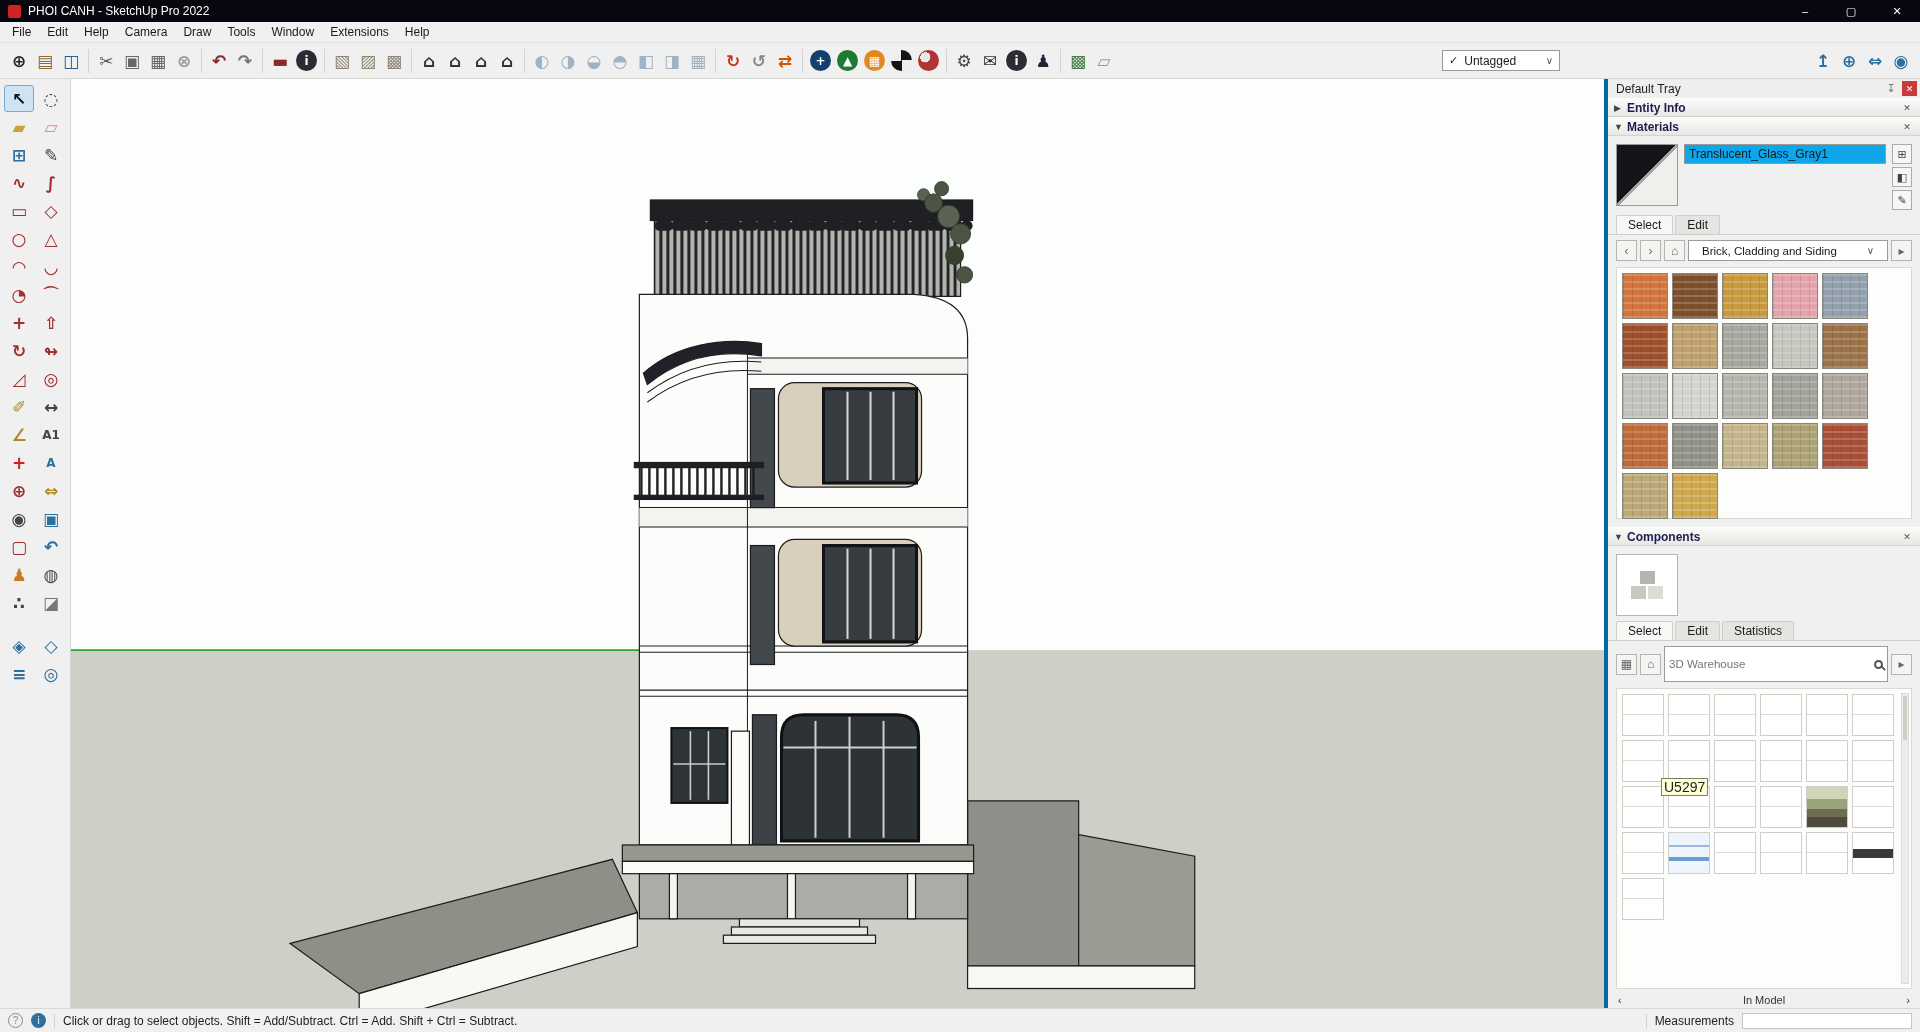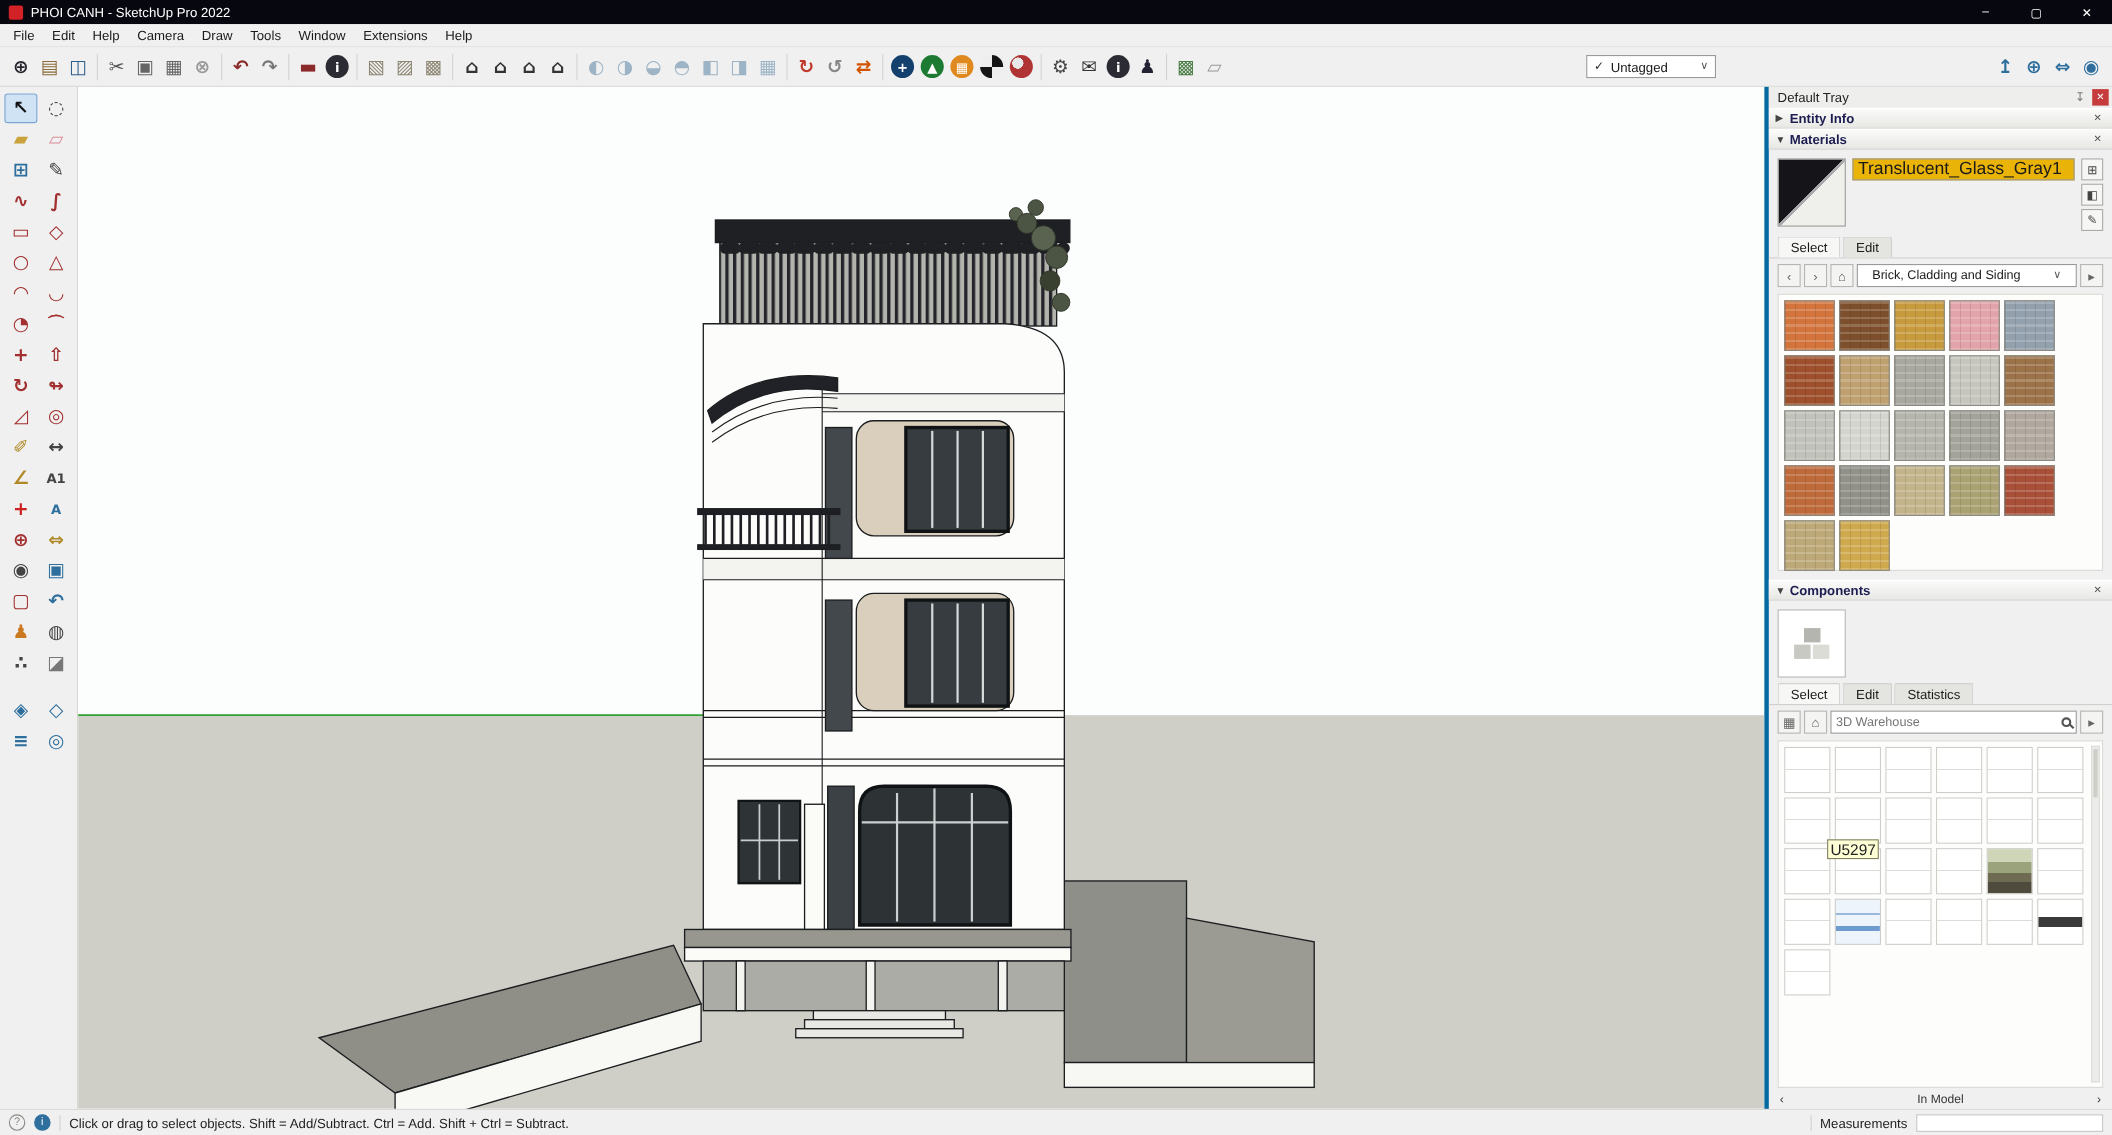--- a/index.html
+++ b/index.html
@@ -65,36 +65,36 @@
   .px{margin-left:auto;width:14px;height:14px;display:flex;align-items:center;justify-content:center;font-size:9px;color:#555}
   .ptop{display:flex;padding:8px 8px 4px;gap:6px}
   .mprev{width:62px;height:62px;border:1px solid #9a9a96;flex:none;
          background:linear-gradient(135deg,#141419 0 49%,#a9a9a9 49% 52%,#efefec 52% 100%)}
   .cprev{width:62px;height:62px;border:1px solid #b5b5b1;background:#fff;flex:none;display:flex;align-items:center;justify-content:center}
   .cubes{width:32px;height:28px;
      background:linear-gradient(#b5b5b0,#b5b5b0) 50% 0/15px 13px no-repeat,
                 linear-gradient(#c9c9c4,#c9c9c4) 0 100%/15px 13px no-repeat,
                 linear-gradient(#dcdcd7,#dcdcd7) 100% 100%/15px 13px no-repeat}
   .pmid{flex:1;display:flex;flex-direction:column}
-  .mname{height:20px;border:1px solid #9a9a97;background:#eab308;display:flex;align-items:center;padding:0 4px;
-         font-size:16px;white-space:nowrap;overflow:hidden}
+  .mname{height:20px;border:1px solid #9a9a97;background:#0ea5e9;display:flex;align-items:center;padding:0 4px;
+         font-size:12px;white-space:nowrap;overflow:hidden}
   .pbtns{display:flex;flex-direction:column;gap:3px}
   .sbtn{width:20px;height:20px;border:1px solid #ababa7;background:#f6f6f4;display:flex;align-items:center;
         justify-content:center;font-size:11px;color:#444}
   .tabsrow{display:flex;padding:0 8px;height:21px;align-items:center;border-bottom:1px solid #cfcfcc}
   .tab{padding:2px 11px;border:1px solid #cfcfcc;border-bottom:none;background:#e4e4e1;font-size:12px;
        margin-right:2px;border-radius:2px 2px 0 0}
   .tab.on{background:#f7f7f5}
   .pnav{display:flex;align-items:center;gap:3px;padding:5px 8px 3px}
   .nbtn{width:21px;height:21px;border:1px solid #b5b5b1;background:#f4f4f2;display:flex;align-items:center;
         justify-content:center;color:#666;font-size:12px;flex:none}
   .combo{flex:1;height:21px;border:1px solid #9a9a97;background:#fff;display:flex;align-items:center;
          padding:0 13px;font-size:11.5px;overflow:hidden;white-space:nowrap}
   .combo .dd{margin-left:auto;color:#555;font-size:10px;padding-left:4px}
-  .srch{flex:1;height:21px;border:1px solid #9a9a97;background:#fff;display:flex;align-items:center;padding:0 4px}
+  .srch{flex:1;height:36px;border:1px solid #9a9a97;background:#fff;display:flex;align-items:center;padding:0 4px}
   .srch input{border:none;outline:none;width:100%;font-size:11.5px;font-family:inherit;background:transparent}
   .mag{position:relative;width:9px;height:9px;border:2px solid #555;border-radius:50%;display:inline-block}
   .mag::after{content:"";position:absolute;width:6px;height:2px;background:#555;transform:rotate(45deg);right:-5px;bottom:-2px}
   .mlist{margin:3px 8px 8px;border:1px solid #d8d8d4;background:#fdfdfc;padding:5px;display:flex;flex-wrap:wrap;
          gap:4px;align-content:flex-start;height:252px}
   .sw{width:46px;height:46px;border:1px solid #88887f;position:relative}
   .sw::after{content:"";position:absolute;inset:0;
      background:repeating-linear-gradient(0deg,rgba(255,255,255,.18) 0 2px,transparent 2px 7px),
                 repeating-linear-gradient(90deg,rgba(0,0,0,.10) 0 1px,transparent 1px 9px)}
   .cpanel{flex:1;display:flex;flex-direction:column;min-height:0}

